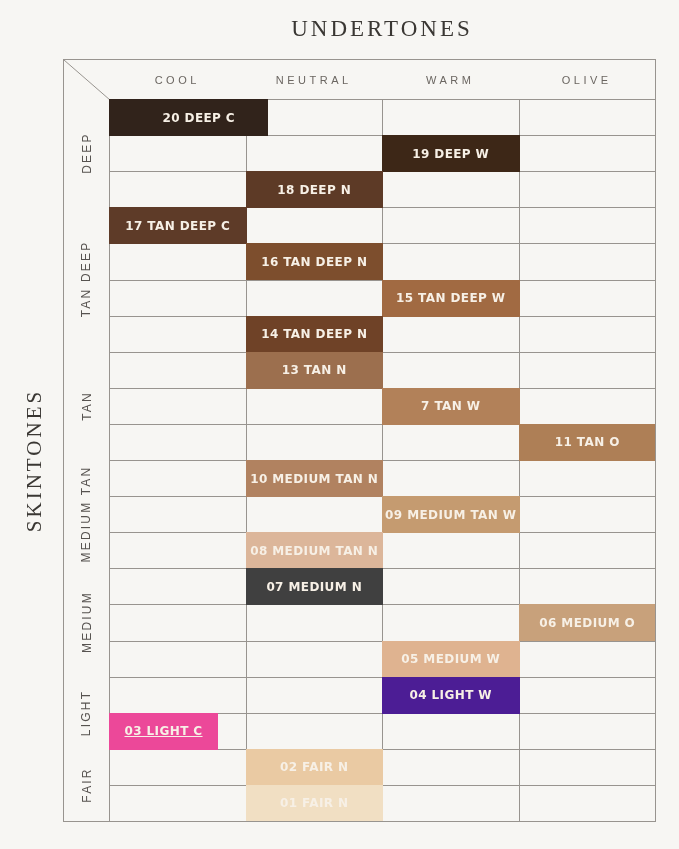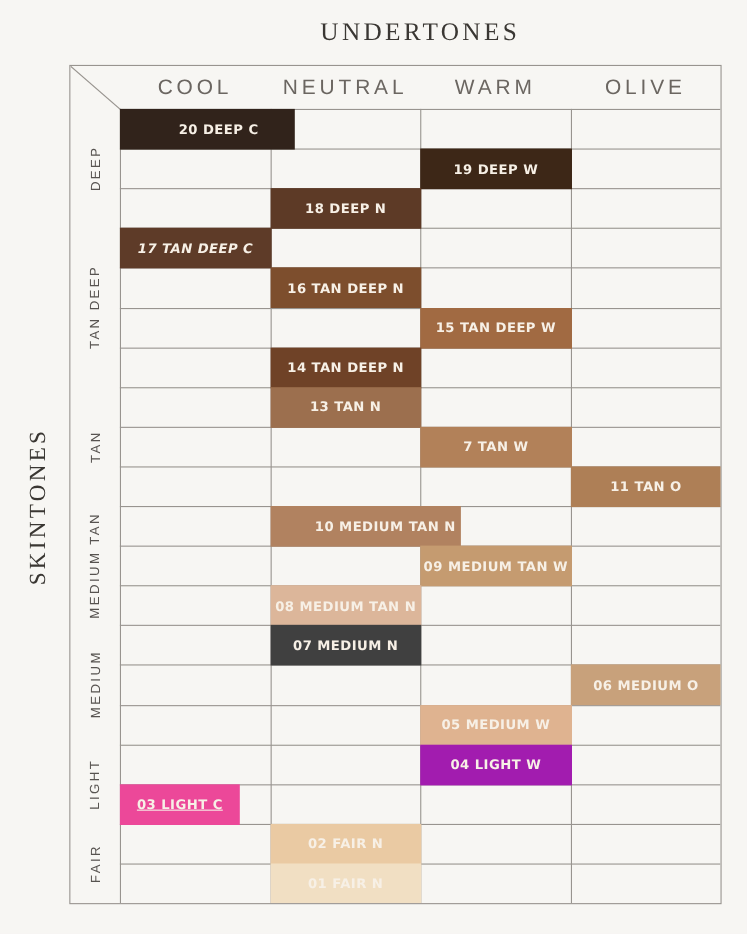--- a/index.html
+++ b/index.html
@@ -29,21 +29,21 @@
   .table{
     position:absolute;left:63px;top:59px;width:593px;height:763px;
     border:1px solid var(--grid);box-sizing:border-box;overflow:hidden;
   }
   .corner-svg{position:absolute;left:0;top:0;z-index:1;}
   .corner-svg line{stroke:var(--grid);stroke-width:1;}
   .vline{position:absolute;width:1px;background:var(--grid);z-index:1;}
   .hline{position:absolute;height:1px;background:var(--grid);z-index:1;}
   .hcell{
     position:absolute;top:0;height:39px;display:flex;align-items:center;justify-content:center;
-    font-size:19px;letter-spacing:3.5px;color:var(--header);z-index:1;
+    font-size:11px;letter-spacing:3.5px;color:var(--header);z-index:1;
   }
   .gcell{
     position:absolute;left:0;width:45px;display:flex;align-items:center;justify-content:center;
     z-index:1;
   }
   .gcell span{
     transform:rotate(-90deg);white-space:nowrap;
     font-size:12px;letter-spacing:2.2px;color:var(--group);
   }
   .swatch{
@@ -117,31 +117,31 @@
         <span>LIGHT</span>
       </div>
       <div class="gcell" style="top: 688.8px; height: 72.2px;">
         <span>FAIR</span>
       </div>
     </div>
   <div id="cells">
       <div class="swatch" style="left: 45px; top: 39px; width: 137.5px; height: 37.1px; background: rgb(49, 35, 27); padding-left: 21px;">20 DEEP C</div>
       <div class="swatch" style="left: 318px; top: 75.1px; width: 137.5px; height: 37.1px; background: rgb(61, 39, 23);">19 DEEP W</div>
       <div class="swatch" style="left: 181.5px; top: 111.2px; width: 137.5px; height: 37.1px; background: rgb(93, 58, 38);">18 DEEP N</div>
-      <div class="swatch" style="left: 45px; top: 147.3px; width: 137.5px; height: 37.1px; background: rgb(94, 59, 40); font-style: italic;">17 TAN DEEP C</div>
+      <div class="swatch" style="left: 45px; top: 147.3px; width: 137.5px; height: 37.1px; background: rgb(94, 59, 40);">17 TAN DEEP C</div>
       <div class="swatch" style="left: 181.5px; top: 183.4px; width: 137.5px; height: 37.1px; background: rgb(125, 78, 45);">16 TAN DEEP N</div>
       <div class="swatch" style="left: 318px; top: 219.5px; width: 137.5px; height: 37.1px; background: rgb(161, 106, 66);">15 TAN DEEP W</div>
       <div class="swatch" style="left: 181.5px; top: 255.6px; width: 137.5px; height: 37.1px; background: rgb(111, 66, 39);">14 TAN DEEP N</div>
       <div class="swatch" style="left: 181.5px; top: 291.7px; width: 137.5px; height: 37.1px; background: rgb(156, 111, 78); text-align: center;">13 TAN N</div>
       <div class="swatch" style="left: 318px; top: 327.8px; width: 137.5px; height: 37.1px; background: rgb(178, 129, 89);">7 TAN W</div>
       <div class="swatch" style="left: 454.5px; top: 363.9px; width: 137.5px; height: 37.1px; background: rgb(174, 127, 86);">11 TAN O</div>
-      <div class="swatch" style="left: 181.5px; top: 400px; width: 137.5px; height: 37.1px; background: rgb(177, 130, 96); padding-left: 36px;">10 MEDIUM TAN N</div>
+      <div class="swatch" style="left: 181.5px; top: 400px; width: 137.5px; height: 37.1px; background: rgb(177, 130, 96);">10 MEDIUM TAN N</div>
       <div class="swatch" style="left: 318px; top: 436.1px; width: 137.5px; height: 37.1px; background: rgb(197, 155, 112);">09 MEDIUM TAN W</div>
       <div class="swatch" style="left: 181.5px; top: 472.2px; width: 137.5px; height: 37.1px; background: rgb(220, 182, 154);">08 MEDIUM TAN N</div>
       <div class="swatch" style="left: 181.5px; top: 508.3px; width: 137.5px; height: 37.1px; background: #404040;">07 MEDIUM N</div>
       <div class="swatch" style="left: 454.5px; top: 544.4px; width: 137.5px; height: 37.1px; background: rgb(200, 161, 123);">06 MEDIUM O</div>
       <div class="swatch" style="left: 318px; top: 580.5px; width: 137.5px; height: 37.1px; background: rgb(223, 179, 144);">05 MEDIUM W</div>
-      <div class="swatch" style="left: 318px; top: 616.6px; width: 137.5px; height: 37.1px; background: #a21caf;">04 LIGHT W</div>
+      <div class="swatch" style="left: 318px; top: 616.6px; width: 137.5px; height: 37.1px; background: #4c1d95;">04 LIGHT W</div>
       <div class="swatch" style="left: 45px; top: 652.7px; width: 109px; height: 37.1px; background: #ec4899; text-decoration: underline;">03 LIGHT C</div>
       <div class="swatch" style="left: 181.5px; top: 688.8px; width: 137.5px; height: 37.1px; background: rgb(234, 202, 163);">02 FAIR N</div>
       <div class="swatch" style="left: 181.5px; top: 724.9px; width: 137.5px; height: 37.1px; background: rgb(241, 223, 195);">01 FAIR N</div>
     </div>
 </div>
 
 </body></html>

